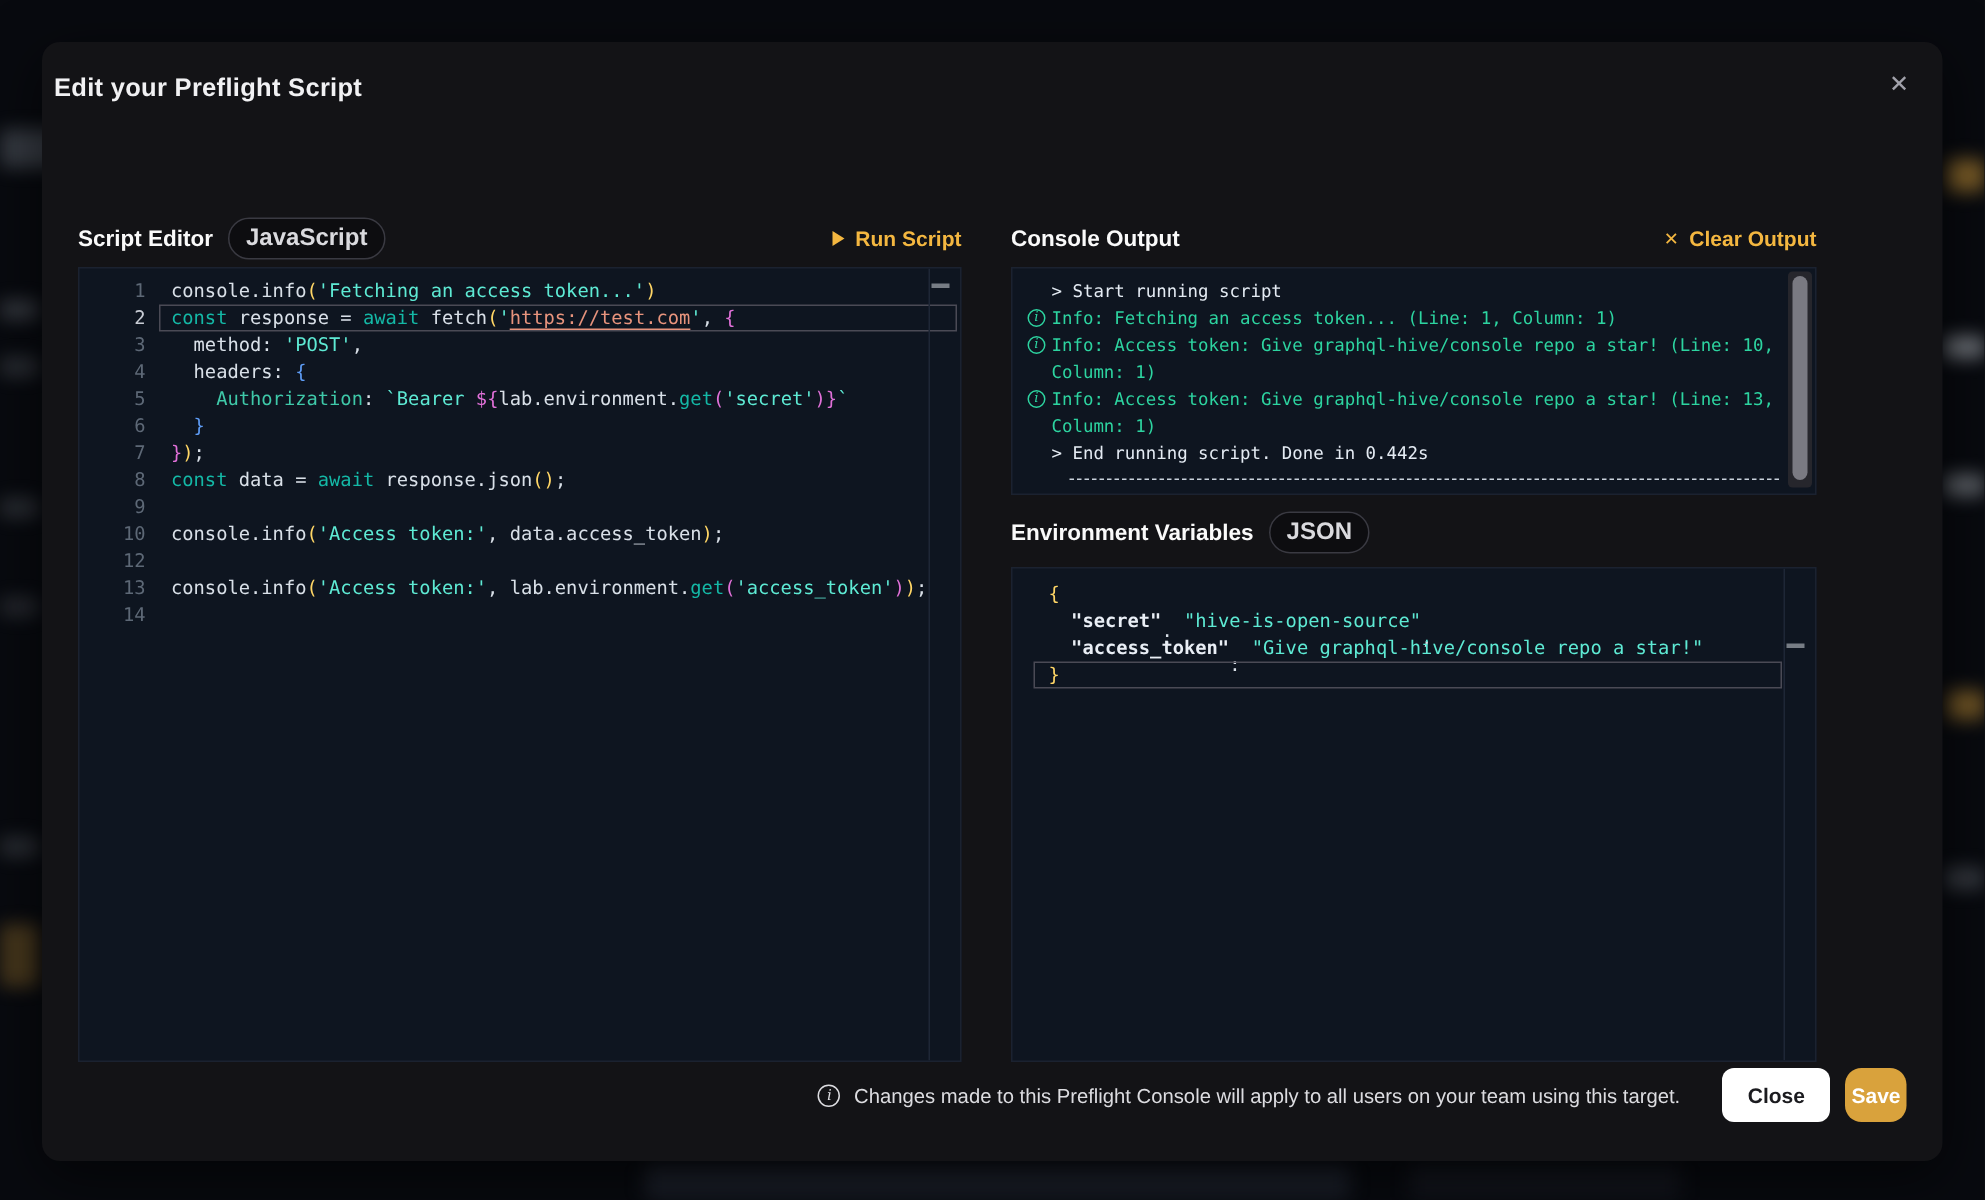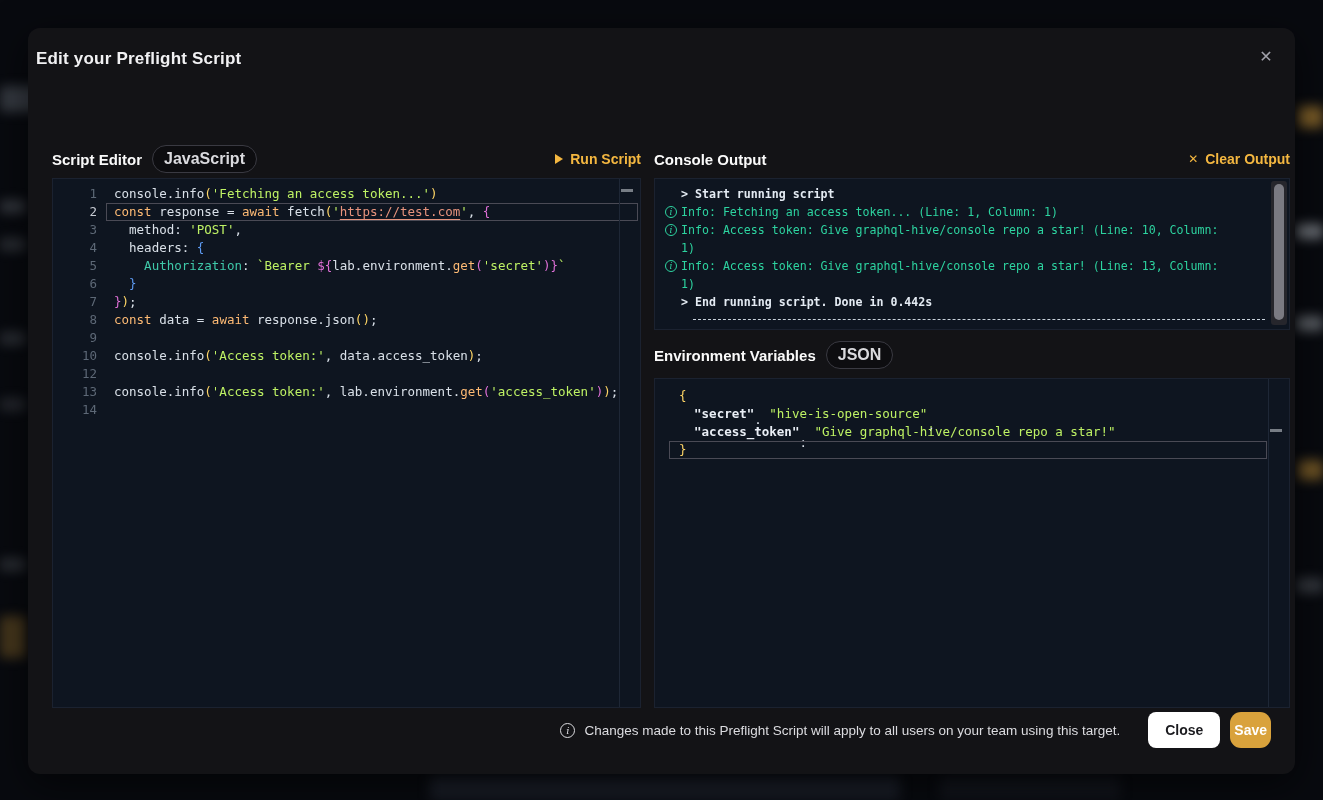--- a/index.html
+++ b/index.html
@@ -18,21 +18,21 @@
     position:absolute; top:16px; right:16px; width:26px; height:26px;
     color:#a1a1aa; font-size:16px; line-height:26px; text-align:center;
     cursor:pointer; background:none; border:none; font-family:"Liberation Sans",sans-serif;
   }
 
   .m-title { position:absolute; left:8px; top:21px; font-size:17px; font-weight:700; color:#f1f1f3; letter-spacing:.2px; }
   .m-desc  { position:absolute; left:24px; top:49px; font-size:13.5px; color:#94969e; line-height:20px; }
 
   .panel { position:absolute; top:112px; }
   .panel-left  { left:24px;  width:589px; }
-  .panel-right { left:626px; width:636px; }
+  .panel-right { left:646px; width:537px; }
 
   .panel-header { height:38px; display:flex; align-items:center; }
   .panel-title { font-size:15px; font-weight:700; color:#fafafa; }
   .pill {
     margin-left:10px; font-size:16px; font-weight:700; color:#dadade;
     border:1px solid #3a3a42; background:#0d0d10; border-radius:999px; padding:4px 11px;
   }
   .hspace { flex:1; }
   .text-btn {
     display:flex; align-items:center; gap:7px; background:none; border:none; cursor:pointer;
@@ -53,33 +53,33 @@
 
   .code-line { display:flex; height:18px; line-height:18px; font-size:12.5px; white-space:pre; }
   .gutter { width:44px; text-align:right; color:#5d6876; flex:none; padding-right:0; }
   .g-active { color:#c8ccd4; }
   .code-content { flex:1; margin-left:9px; padding-left:8px; margin-right:2px; }
   .active-line { outline:1px solid #4a4a55; outline-offset:-1px; }
 
   .env-line { display:flex; height:18px; line-height:18px; font-size:12.5px; white-space:pre; margin:0 22px 0 14px; padding-left:10px; }
 
   .tok-fg  { color:#d9e0e8;margin-top:11px; }
-  .tok-kw  { color:#fdba74;text-align:right; }
-  .tok-str { color:#bef264; }
+  .tok-kw  { color:#14b8a6;text-align:right; }
+  .tok-str { color:#5eead4; }
   .tok-url { color:#e8947d; text-decoration:underline; text-underline-offset:3px; }
   .tok-b1  { color:#ffd666; }
   .tok-b2  { color:#e070d8; }
   .tok-b3  { color:#5e9cf5; }
   .tok-prop{ color:#3fc9a9; }
   .tok-key { color:#e9eef5; font-weight:700; }
 
   .console-line { display:flex; font-size:11.6px; line-height:18px; }
   .c-icon { width:20px; flex:none; display:flex; justify-content:center; padding-top:3px; }
   .c-text { width:550px; white-space:pre-wrap; word-break:normal; font-family:"DejaVu Sans Mono",monospace; }
-  .console-line.plain .c-text { color:#e4ebf3; font-weight:700; }
+  .console-line.plain .c-text { color:#e4ebf3; font-weight:400; }
   .console-line.info  .c-text { color:#2dd4a0; }
   .info-i {
     width:12px; height:12px; border:1px solid #2dd4a0; border-radius:50%; color:#2dd4a0;
     font-size:9px; line-height:11px; text-align:center; display:inline-block;
     font-family:"DejaVu Serif", serif; font-style:italic;
   }
   .console-sep { border-top:1px dashed #c9d2dc; margin:8px 24px 0 32px; height:1px; }
 
   .scrollbar { position:absolute; right:2px; top:2px; bottom:4px; width:16px; background:#26262c; border-radius:3px; }
   .scroll-thumb { position:absolute; left:3px; right:3px; top:3px; bottom:5px; background:#7a7a82; border-radius:7px; cursor:pointer; }
@@ -211,19 +211,19 @@
     <div class="env-line"><span class="tok-b1">{</span></div>
         <div class="env-line"><span class="tok-fg">  </span><span class="tok-key">"secret"</span><span class="tok-fg">: </span><span class="tok-str">"hive-is-open-source"</span><span class="tok-fg">,</span></div>
         <div class="env-line"><span class="tok-fg">  </span><span class="tok-key">"access_token"</span><span class="tok-fg">: </span><span class="tok-str">"Give graphql-hive/console repo a star!"</span></div>
         <div class="env-line active-line"><span class="tok-b1">}</span></div>
       </div>
   </div>
 
   <div class="footer">
     <div class="footer-note">
       <span class="footer-info-i">i</span>
-      <span>Changes made to this Preflight Script will apply to all users on your team using this target.</span>
+      <span>Changes made to this Preflight Console will apply to all users on your team using this target.</span>
     </div>
     <button class="btn btn-close">Close</button>
     <button class="btn btn-save">Save</button>
   </div>
 
 </div>
 
 </body></html>

